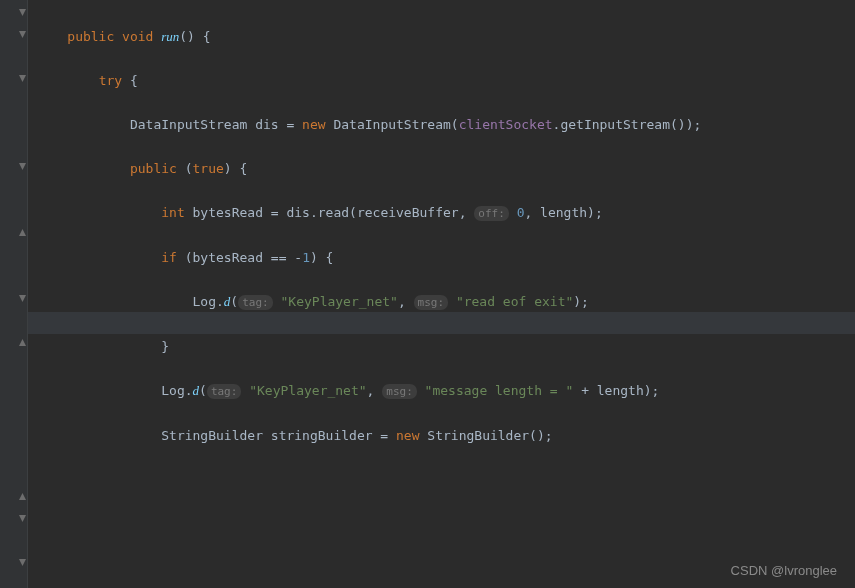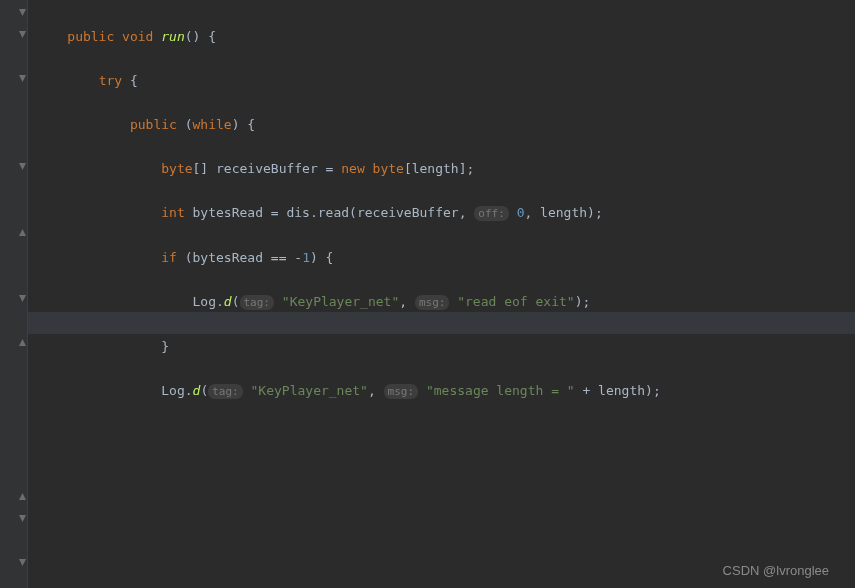--- a/index.html
+++ b/index.html
@@ -33,33 +33,33 @@
     .code-area {
       padding-left: 36px;
       padding-top: 4px;
       line-height: 22px;
       white-space: pre;
     }
     .line { display: block; }
     .kw { color: #cc7832; }
     .str { color: #6a8759; }
     .num { color: #6897bb; }
-    .method { color: #bef264; font-style: italic; }
+    .method { color: #7dd3fc; font-style: italic; font-family: Liberation Serif, serif; }
     .param-hint {
       background: #3d3d3d;
       color: #787878;
       padding: 1px 4px;
       border-radius: 7px;
       font-size: 11px;
     }
     .purple { color: #9876aa; }
     .watermark {
       position: absolute;
       bottom: 10px;
-      right: 26px;
+      right: 18px;
       color: #8a8a8a;
       font-size: 13px;
       font-family: sans-serif;
     }
     .highlight-bg {
       position: absolute;
       left: 0;
       width: 100%;
       height: 22px;
       background: #35383c;
@@ -80,27 +80,28 @@
   <div class="fold-marker" style="top:493px;transform:rotate(180deg)"></div>
   <div class="fold-marker" style="top:515px"></div>
   <div class="fold-marker" style="top:559px"></div>
 </div>
 
 <div class="highlight-bg" style="top:312px"></div>
 
 <div class="code-area">
 <span class="line">    <span class="kw">public void</span> <span class="method">run</span>() {</span>
 <span class="line">        <span class="kw">try</span> {</span>
-<span class="line">            <span class="kw">public</span> (<span class="kw">while</span>) {</span>
-<span class="line">                <span class="kw">byte</span>[] receiveBuffer = <span class="kw">new byte</span>[length];</span>
+<span class="line">            DataInputStream dis = <span class="kw">new</span> DataInputStream(<span class="purple">clientSocket</span>.getInputStream());</span>
+<span class="line">            <span class="kw">public</span> (<span class="kw">true</span>) {</span>
 <span class="line">                <span class="kw">int</span> bytesRead = dis.read(receiveBuffer, <span class="param-hint">off:</span><span class="num"> 0</span>, length);</span>
 <span class="line">                <span class="kw">if</span> (bytesRead == -<span class="num">1</span>) {</span>
 <span class="line">                    Log.<span class="method">d</span>(<span class="param-hint">tag:</span><span class="str"> "KeyPlayer_net"</span>, <span class="param-hint">msg:</span><span class="str"> "read eof exit"</span>);</span>
 <span class="line">                }</span>
 <span class="line">                Log.<span class="method">d</span>(<span class="param-hint">tag:</span><span class="str"> "KeyPlayer_net"</span>, <span class="param-hint">msg:</span><span class="str"> "message length = "</span> + length);</span>
+<span class="line">                StringBuilder stringBuilder = <span class="kw">new</span> StringBuilder();</span>
 
 
 
 
 <span class="line"></span>
 
 
 
 
 

